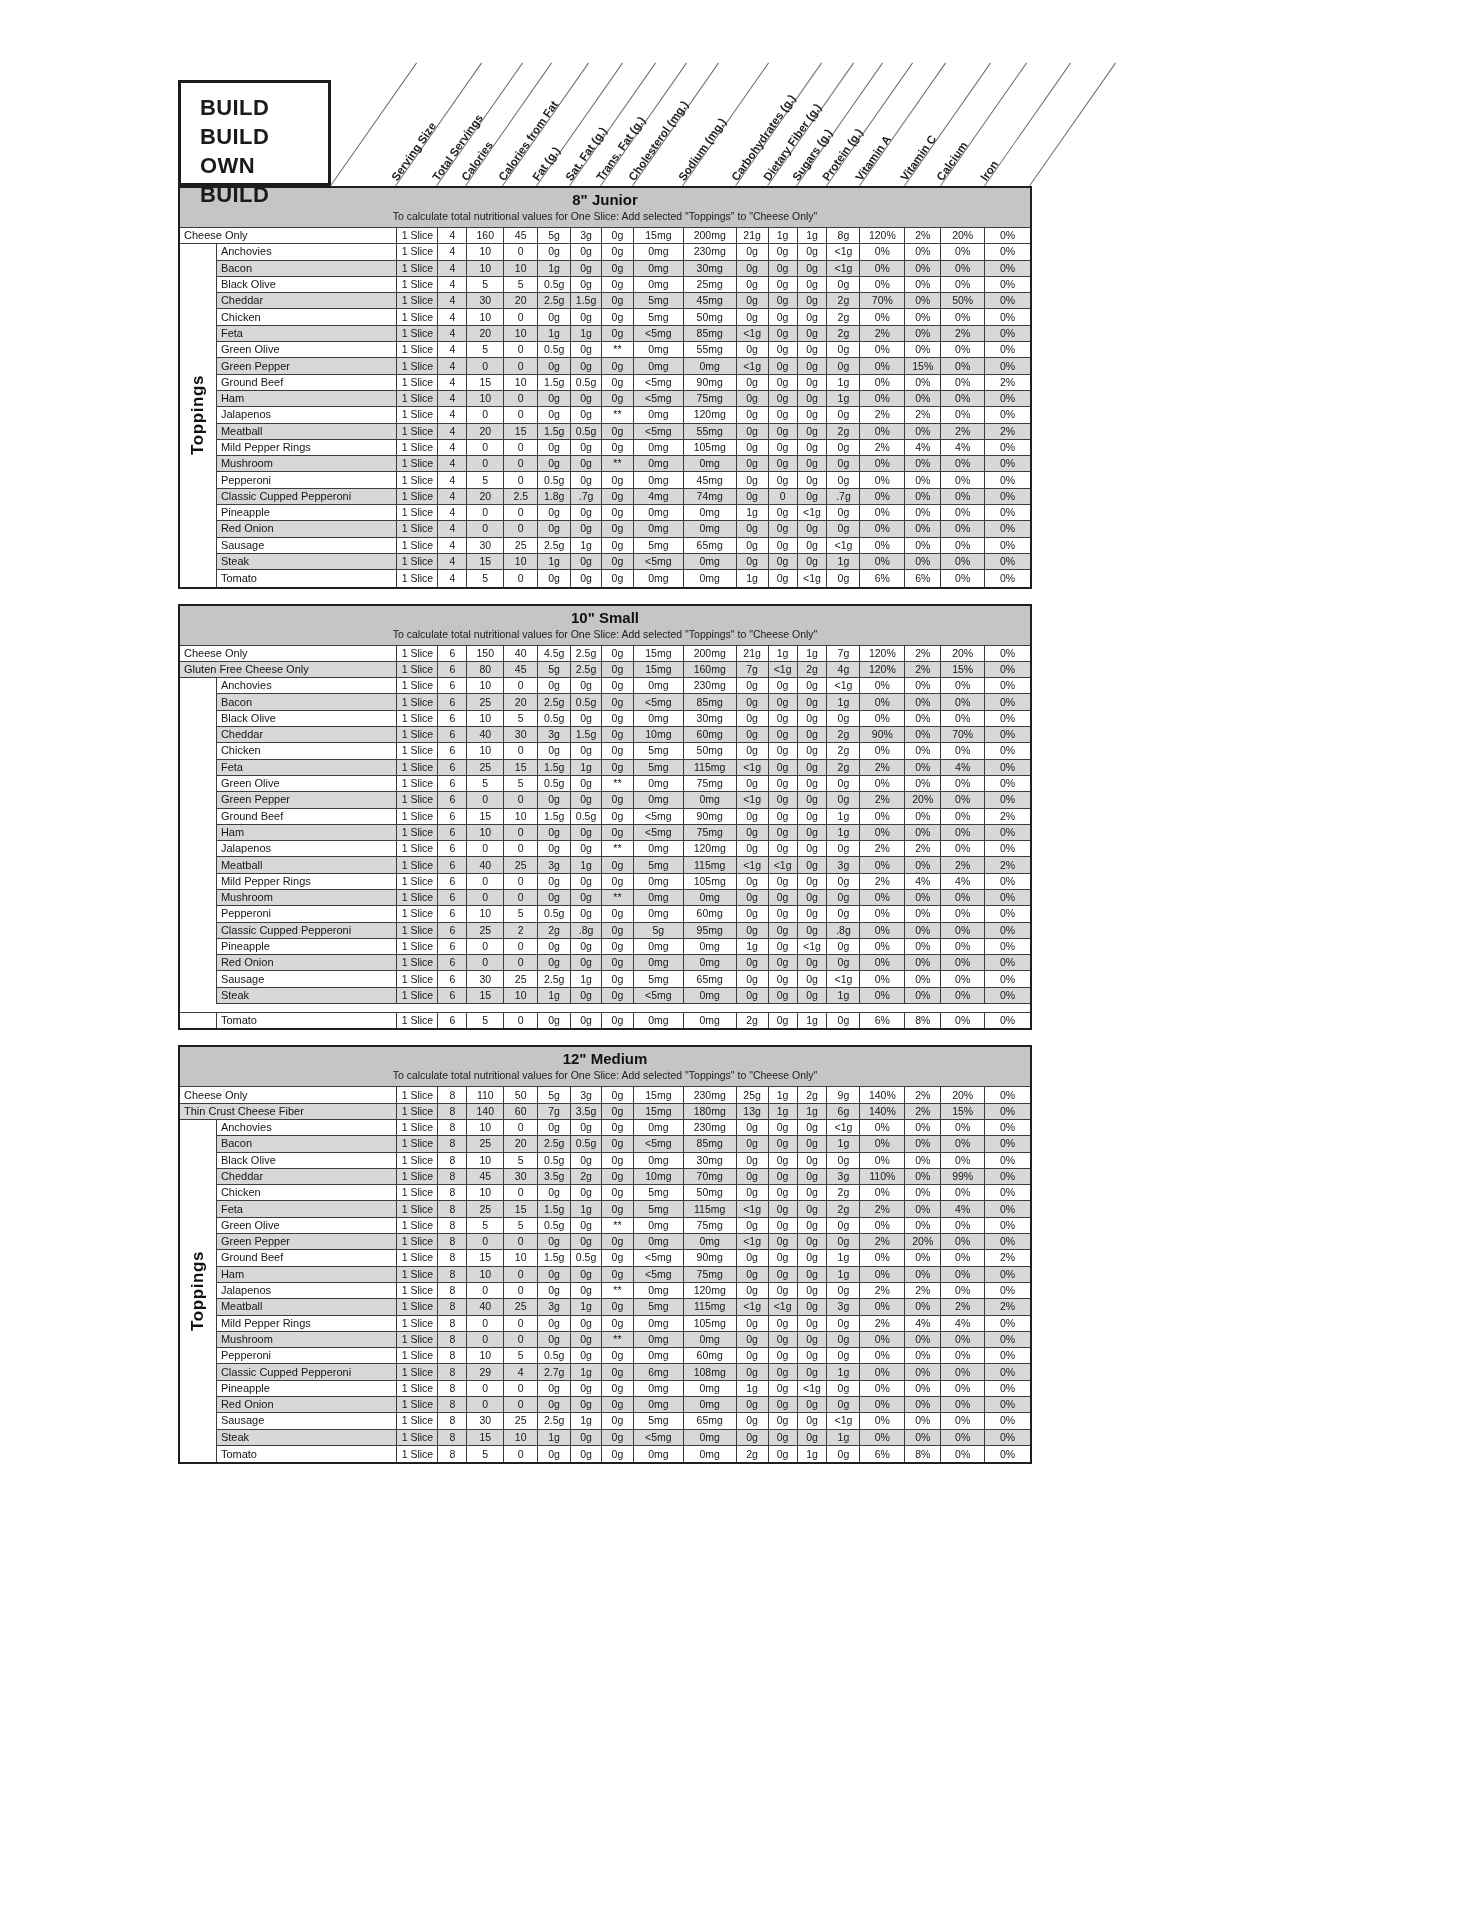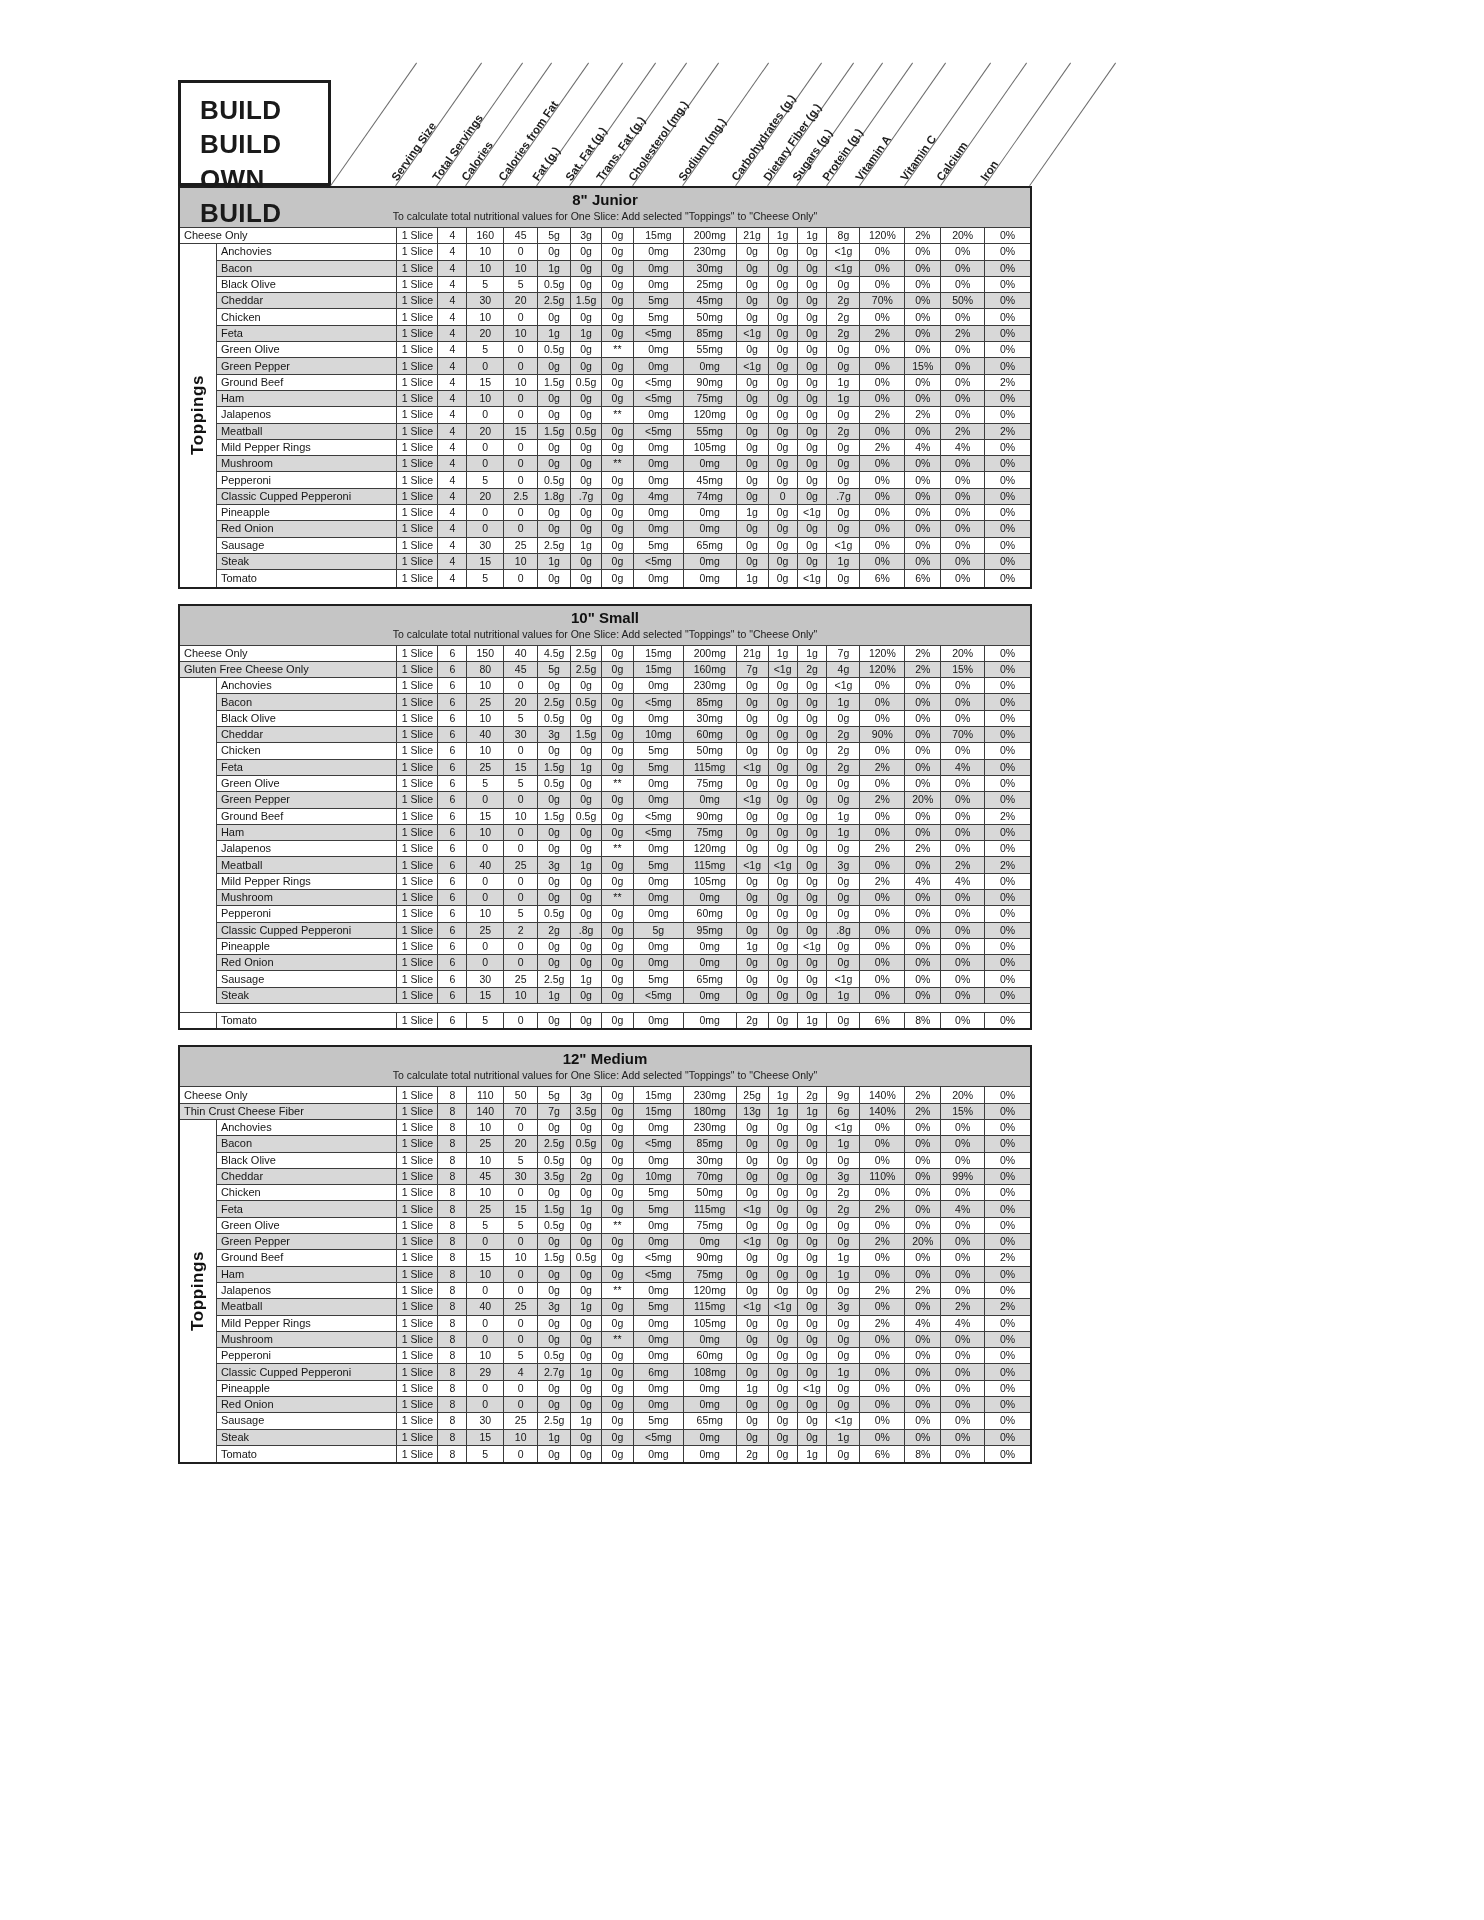--- a/index.html
+++ b/index.html
@@ -5,21 +5,21 @@
   * { box-sizing: border-box; margin: 0; padding: 0; }
   html,body { width:1484px; height:1920px; background:#fff; }
   body { font-family:"Liberation Sans", sans-serif; color:#161616; }
   .page { position:relative; width:1484px; height:1920px; overflow:hidden; background:#fff; }
   .content { position:absolute; left:178px; top:68px; width:856px; }
 
   
   .hdr { position:relative; height:118px; }
   .title-box { position:absolute; left:0; bottom:0; width:153px; height:106px;
                border:3px solid #1c1c1c; padding:10px 0 0 19px; background:#fff; }
-  .title-line { font-weight:bold; font-size:26px; line-height:1.32; letter-spacing:.4px; color:#1a1a1a; }
+  .title-line { font-weight:bold; font-size:22px; line-height:1.32; letter-spacing:.4px; color:#1a1a1a; }
   .diag { position:absolute; bottom:0; width:150px; height:1px; background:#6d6d6d;
           transform-origin:left bottom; transform:rotate(-55deg); }
   .col-label { position:absolute; bottom:3px; white-space:nowrap; font-size:11.5px; font-weight:bold;
                color:#222; transform-origin:left bottom; transform:rotate(-55deg); }
 
   
   .section { width:854px; border:2px solid #1f1f1f; margin-bottom:15px; background:#fff; }
   .sec-head { background:#c5c5c5; border-bottom:1px solid #3c3c3c; text-align:center; padding-top:2px; }
   .sec-title { font-size:15px; font-weight:bold; line-height:19px; color:#111; }
   .sec-sub { font-size:10.5px; line-height:15px; padding-bottom:3px; color:#1b1b1b; }
@@ -1074,21 +1074,21 @@
             <div class="cell v" style="width: 45px;">140%</div>
             <div class="cell v" style="width: 36px;">2%</div>
             <div class="cell v" style="width: 44px;">20%</div>
             <div class="cell v" style="width: 45px;">0%</div>
           </div>
           <div class="row stripe">
             <div class="cell name full">Thin Crust Cheese Fiber</div>
             <div class="cell v" style="width: 41px;">1 Slice</div>
             <div class="cell v" style="width: 29px;">8</div>
             <div class="cell v" style="width: 37px;">140</div>
-            <div class="cell v" style="width: 34px;">70</div>
+            <div class="cell v" style="width: 34px;">60</div>
             <div class="cell v" style="width: 33px;">7g</div>
             <div class="cell v" style="width: 31px;">3.5g</div>
             <div class="cell v" style="width: 32px;">0g</div>
             <div class="cell v" style="width: 50px;">15mg</div>
             <div class="cell v" style="width: 53px;">180mg</div>
             <div class="cell v" style="width: 32px;">13g</div>
             <div class="cell v" style="width: 29px;">1g</div>
             <div class="cell v" style="width: 30px;">1g</div>
             <div class="cell v" style="width: 33px;">6g</div>
             <div class="cell v" style="width: 45px;">140%</div>

